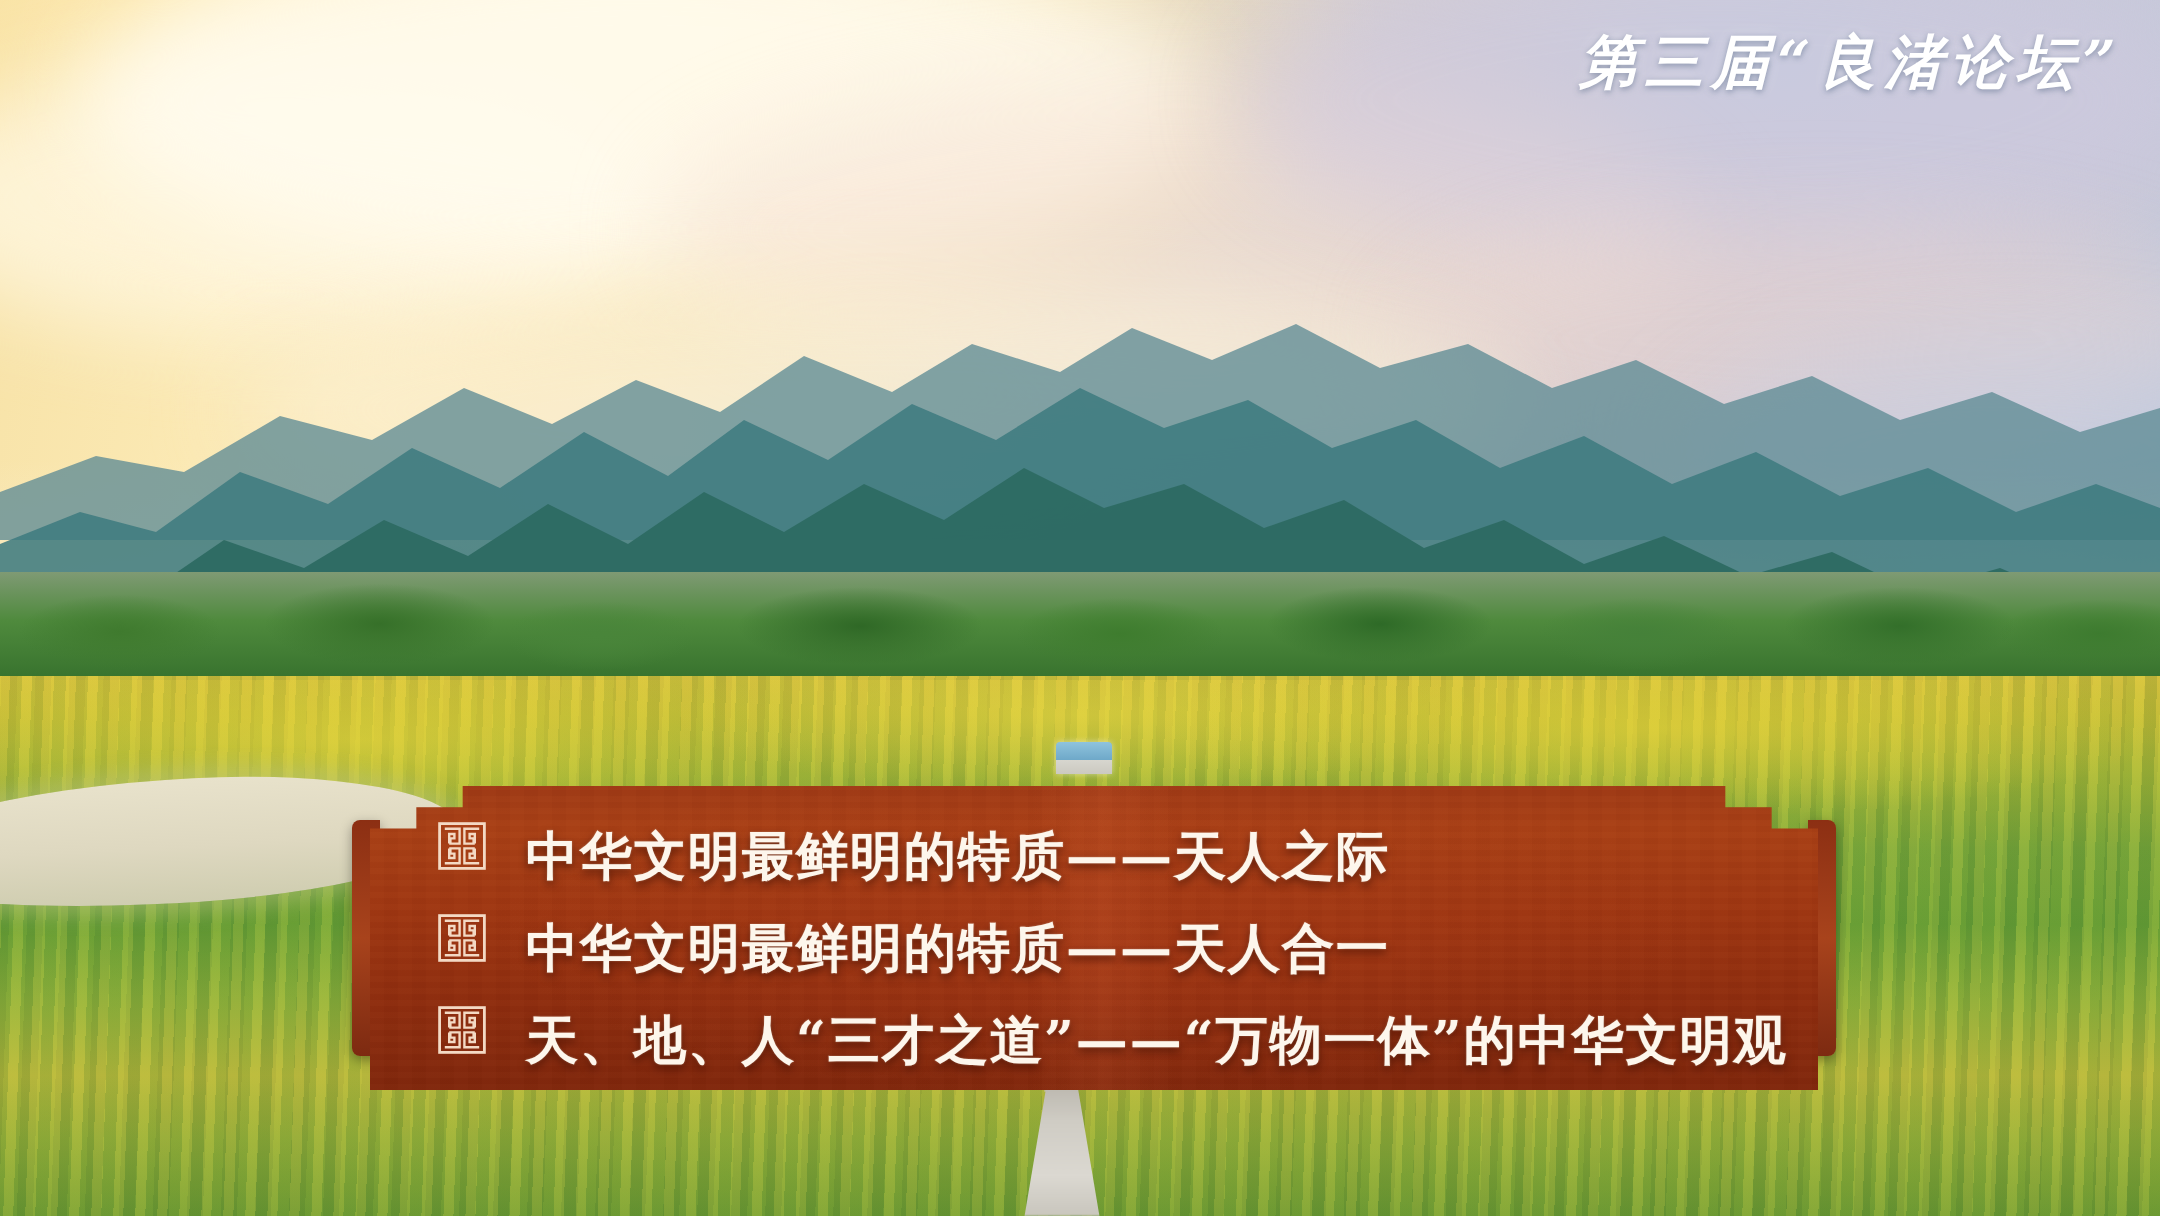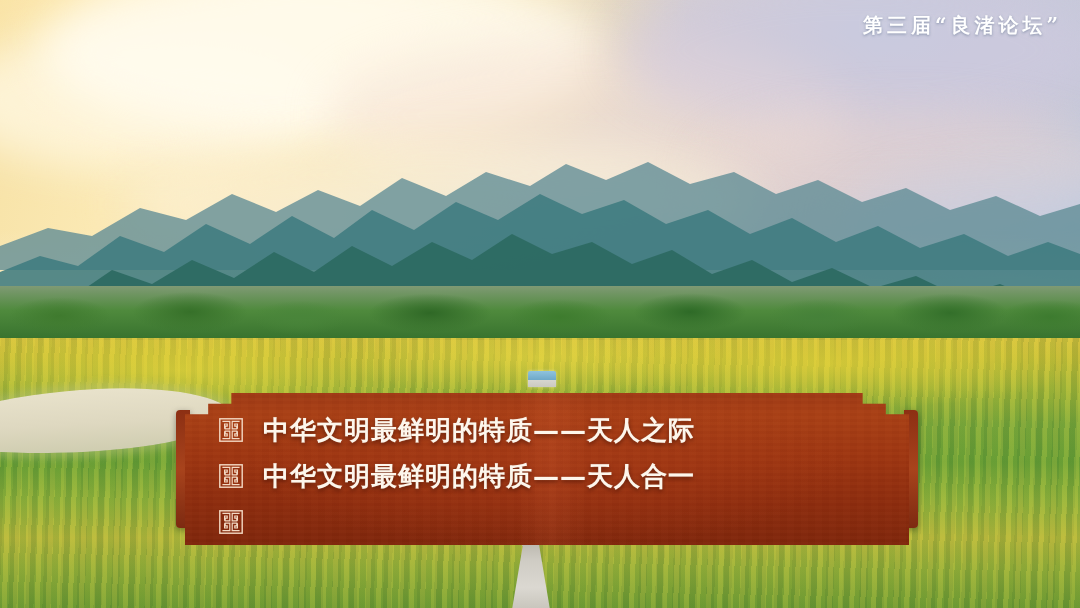--- a/index.html
+++ b/index.html
@@ -114,26 +114,27 @@
     position:absolute; left:528px; top:371px; width:28px; height:16px;
     background:linear-gradient(180deg,#8fc3dd 0%, #6fa9c9 55%, #d7d6cf 56%, #cbc9c0 100%);
     border-radius:2px 2px 0 0;
     box-shadow:0 0 3px rgba(255,255,255,0.5);
   }
 
   
   #title-calligraphy {
     position:absolute; right:18px; top:12px;
     color:#ffffff;
-    font-size:20px;
+    font-size:29px;
     letter-spacing:4px;
     font-weight:600;
     font-family:"DejaVu Serif","Liberation Serif",serif;
     text-shadow:0 1px 3px rgba(70,90,120,0.55), 0 0 8px rgba(255,255,255,0.35);
     white-space:nowrap;
+    font-style:italic;
   }
 
   
   #plaque-wrap {
     position:absolute; left:176px; top:390px; width:742px; height:158px;
   }
   .plaque-tab {
     position:absolute; top:20px; width:14px; height:118px;
     background:linear-gradient(180deg,#8c2f13 0%, #a8431c 50%, #7d2a11 100%);
     box-shadow:0 2px 6px rgba(0,0,0,0.35);
@@ -164,21 +165,21 @@
       repeating-linear-gradient(0deg, rgba(255,160,110,0.07) 0 3px, rgba(90,24,8,0.07) 3px 6px),
       repeating-linear-gradient(90deg, rgba(255,170,120,0.05) 0 7px, rgba(80,20,6,0.05) 7px 14px);
   }
 
   #plaque-lines {
     position:absolute; left:0; top:0; width:100%; height:100%;
     padding:18px 0 0 34px;
     display:flex; flex-direction:column; justify-content:flex-start; gap:8px;
   }
   .plaque-line {
-    display:flex; align-items:center; height:38px;
+    display:flex; align-items:flex-start; height:38px;
   }
   
   .meander-icon {
     width:24px; height:24px; flex:0 0 24px; margin-right:20px;
   }
   .meander-icon svg { display:block; width:24px; height:24px; }
 
   .line-text {
     color:#fdf6ec;
     font-size:26px;
@@ -284,19 +285,20 @@
         <div class="plaque-line line-3">
           <span class="meander-icon">
             <svg viewBox="0 0 24 24">
               <rect x="0.8" y="0.8" width="22.4" height="22.4" fill="none" stroke="#f3d9c4" stroke-width="1.4"></rect>
               <path d="M3.4,3.4 h7.4 v7.4 h-4.6 v-2.6 h2 v-2.2 h-2.6 v4.8" fill="none" stroke="#f3d9c4" stroke-width="1.2"></path>
               <path d="M20.6,3.4 h-7.4 v7.4 h4.6 v-2.6 h-2 v-2.2 h2.6 v4.8" fill="none" stroke="#f3d9c4" stroke-width="1.2"></path>
               <path d="M3.4,20.6 h7.4 v-7.4 h-4.6 v2.6 h2 v2.2 h-2.6 v-4.8" fill="none" stroke="#f3d9c4" stroke-width="1.2"></path>
               <path d="M20.6,20.6 h-7.4 v-7.4 h4.6 v2.6 h-2 v2.2 h2.6 v-4.8" fill="none" stroke="#f3d9c4" stroke-width="1.2"></path>
             </svg>
           </span>
+          <span class="line-text">天、地、人“三才之道”——“万物一体”的中华文明观</span>
         </div>
 
       </div>
     </div>
   </div>
 
 </div>
 
 </body></html>

